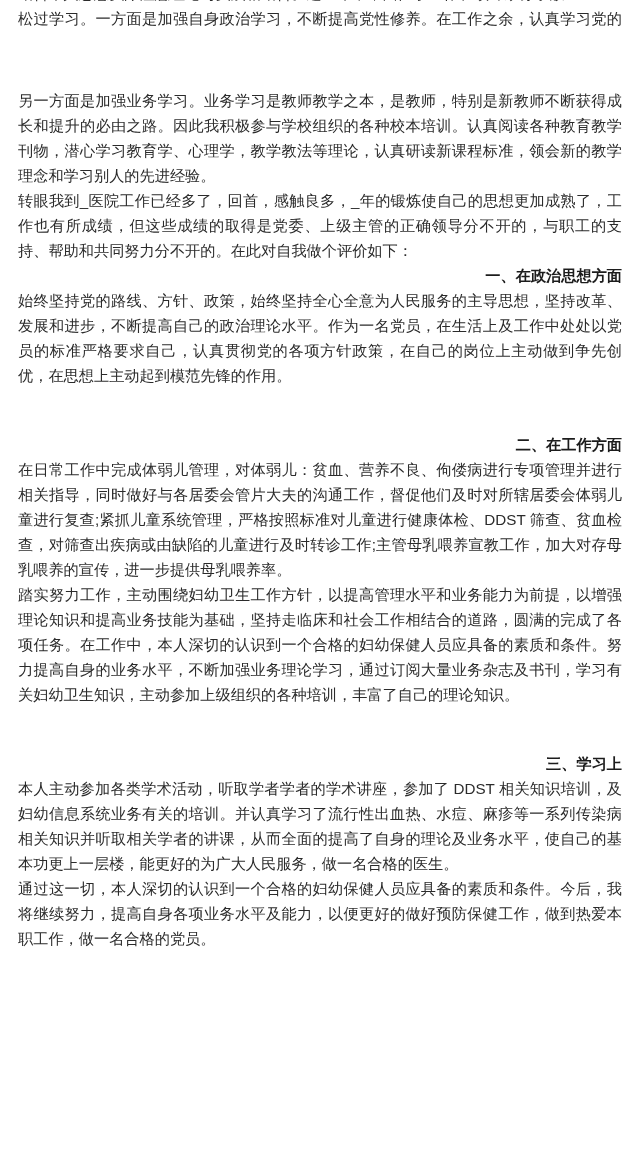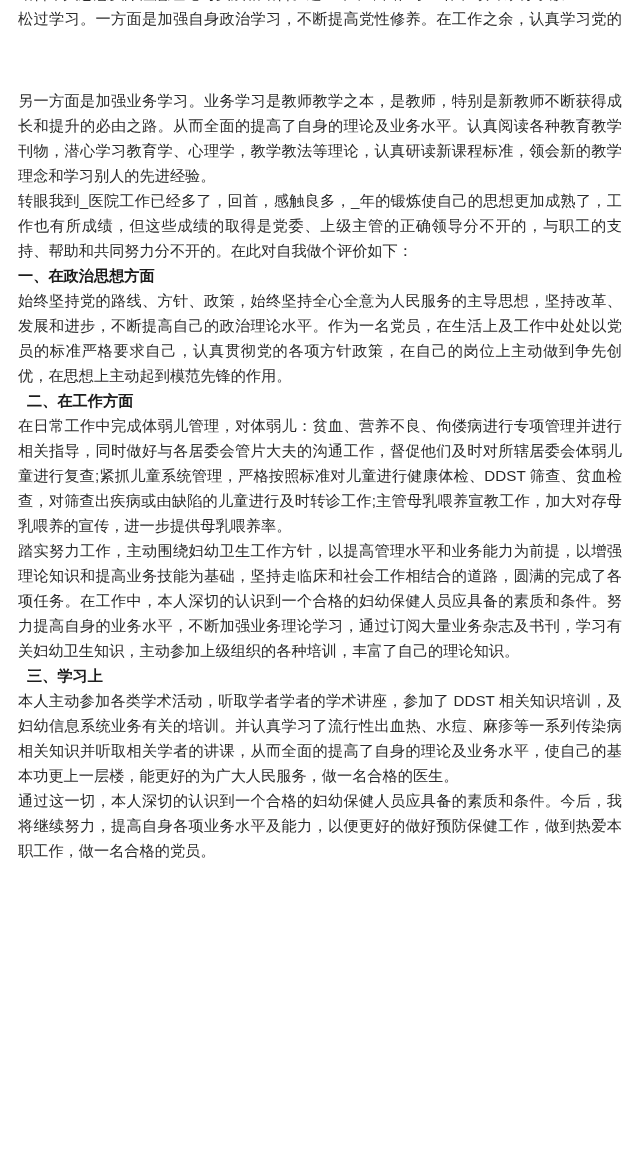--- a/index.html
+++ b/index.html
@@ -49,24 +49,25 @@
     letter-spacing: 0px;
     word-break: break-all;
     color: #2b2b2b;
   }
   .heading {
     margin: 0;
     font-size: 15.2px;
     line-height: 25px;
     font-weight: bold;
     color: #1c1c1c;
-    text-align: left;
+    text-align: right;
   }
   .heading.indent {
     text-indent: 9px;
+    margin-top: 44px;
   }
   .gap-lg {
     height: 50px;
   }
   .spacer-bottom {
     height: 120px;
   }
 </style>
 </head>
 <body>
@@ -76,21 +77,21 @@
 
     <div class="clipped-block">
       <div class="clip-inner">
         <p>结合个人思想实际注意理论与实践相结合。这一年中，因忙于工作和琐碎家务事放</p>
         <p>松过学习。一方面是加强自身政治学习，不断提高党性修养。在工作之余，认真学习党的_。</p>
       </div>
     </div>
 
     <div class="gap-lg"></div>
 
-    <p>另一方面是加强业务学习。业务学习是教师教学之本，是教师，特别是新教师不断获得成长和提升的必由之路。从而全面的提高了自身的理论及业务水平。认真阅读各种教育教学刊物，潜心学习教育学、心理学，教学教法等理论，认真研读新课程标准，领会新的教学理念和学习别人的先进经验。</p>
+    <p>另一方面是加强业务学习。业务学习是教师教学之本，是教师，特别是新教师不断获得成长和提升的必由之路。因此我积极参与学校组织的各种校本培训。认真阅读各种教育教学刊物，潜心学习教育学、心理学，教学教法等理论，认真研读新课程标准，领会新的教学理念和学习别人的先进经验。</p>
 
 
     <p>转眼我到_医院工作已经多了，回首，感触良多，_年的锻炼使自己的思想更加成熟了，工作也有所成绩，但这些成绩的取得是党委、上级主管的正确领导分不开的，与职工的支持、帮助和共同努力分不开的。在此对自我做个评价如下：</p>
 
     <div class="heading">一、在政治思想方面</div>
 
     <p>始终坚持党的路线、方针、政策，始终坚持全心全意为人民服务的主导思想，坚持改革、发展和进步，不断提高自己的政治理论水平。作为一名党员，在生活上及工作中处处以党员的标准严格要求自己，认真贯彻党的各项方针政策，在自己的岗位上主动做到争先创优，在思想上主动起到模范先锋的作用。</p>
 
     <div class="heading indent">二、在工作方面</div>
 

